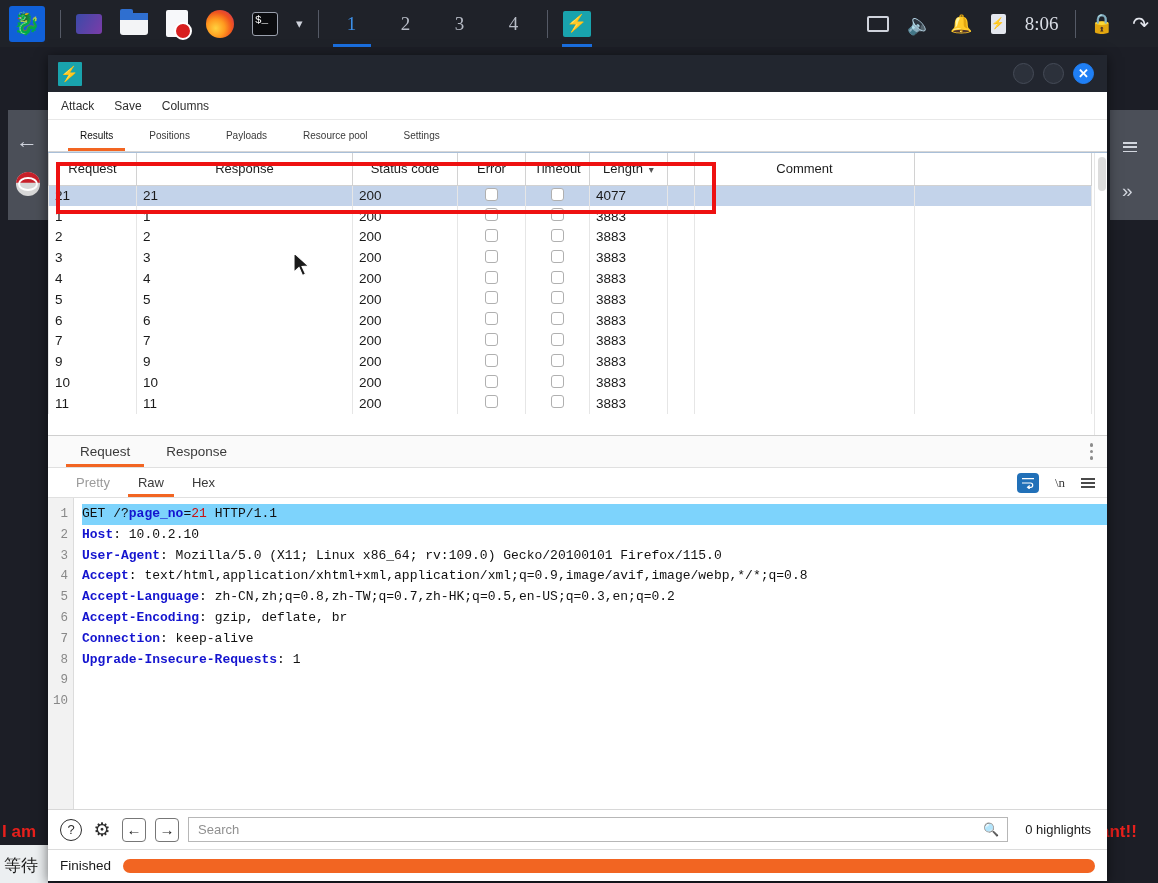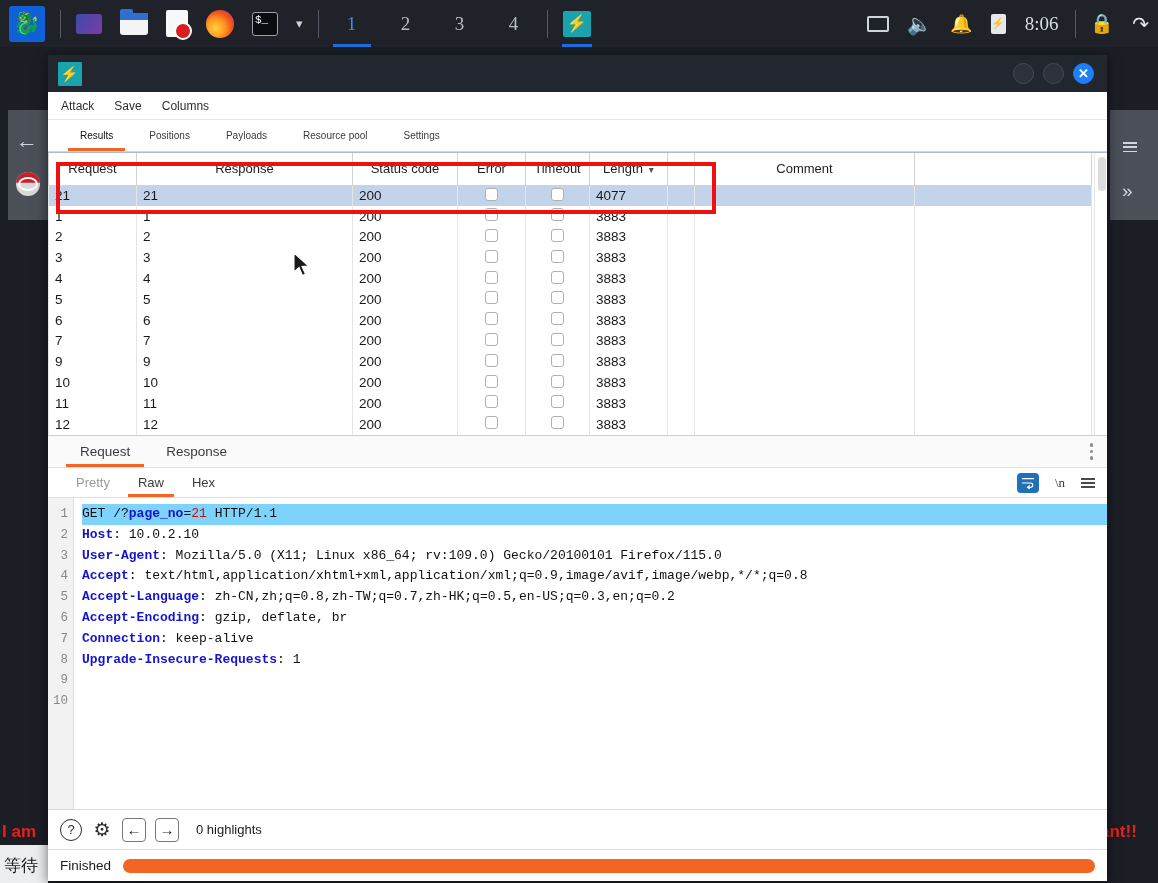--- a/index.html
+++ b/index.html
@@ -459,31 +459,20 @@
               <td class="num">11</td>
               <td class="num">11</td>
               <td class="num">200</td>
               <td class="ctr"><span class="cbx"></span></td>
               <td class="ctr"><span class="cbx"></span></td>
               <td class="num">3883</td>
               <td class="num"></td>
               <td class="num"></td>
               <td class="num"></td>
             </tr>
-            <tr>
-              <td class="num">12</td>
-              <td class="num">12</td>
-              <td class="num">200</td>
-              <td class="ctr"><span class="cbx"></span></td>
-              <td class="ctr"><span class="cbx"></span></td>
-              <td class="num">3883</td>
-              <td class="num"></td>
-              <td class="num"></td>
-              <td class="num"></td>
-            </tr>
           </tbody>
       </table>
       <div id="rt-scroll">
         <div id="rt-thumb"></div>
       </div>
 
       <svg id="cursor" style="left:246px;top:100px;width:18px;height:26px;" viewBox="0 0 18 26">
         <polygon points="0,0 0,19 5,14.5 8.5,22.5 11.5,21 8,13.5 14.5,13" fill="#1a1a1a" stroke="#fff" stroke-width="1.1"></polygon>
       </svg>
 
@@ -533,20 +522,24 @@
           <div>10</div>
         </div>
       <div id="code"><div class="l1">GET /?<span class="hdr">page_no</span>=<span class="val-red">21</span> HTTP/1.1</div><div><span class="hdr">Host</span>: 10.0.2.10</div><div><span class="hdr">User-Agent</span>: Mozilla/5.0 (X11; Linux x86_64; rv:109.0) Gecko/20100101 Firefox/115.0</div><div><span class="hdr">Accept</span>: text/html,application/xhtml+xml,application/xml;q=0.9,image/avif,image/webp,*/*;q=0.8</div><div><span class="hdr">Accept-Language</span>: zh-CN,zh;q=0.8,zh-TW;q=0.7,zh-HK;q=0.5,en-US;q=0.3,en;q=0.2</div><div><span class="hdr">Accept-Encoding</span>: gzip, deflate, br</div><div><span class="hdr">Connection</span>: keep-alive</div><div><span class="hdr">Upgrade-Insecure-Requests</span>: 1</div><div>&nbsp;</div><div>&nbsp;</div></div>
     </div>
 
     <div id="searchbar">
       <div class="circ-btn">?</div>
       <div class="circ-btn" style="border:none;font-size:19px;">⚙</div>
       <div class="sq-btn">←</div>
       <div class="sq-btn">→</div>
+      <div id="searchinput">
+        <span>Search</span>
+        <span class="mag">🔍</span>
+      </div>
       <div id="highlights">0 highlights</div>
     </div>
 
     <div id="statusbar">
       <div id="statustext">Finished</div>
       <div id="progress" style="width: 100%; background: rgb(242, 101, 34);"></div>
     </div>
   </div>
 </div>
 

